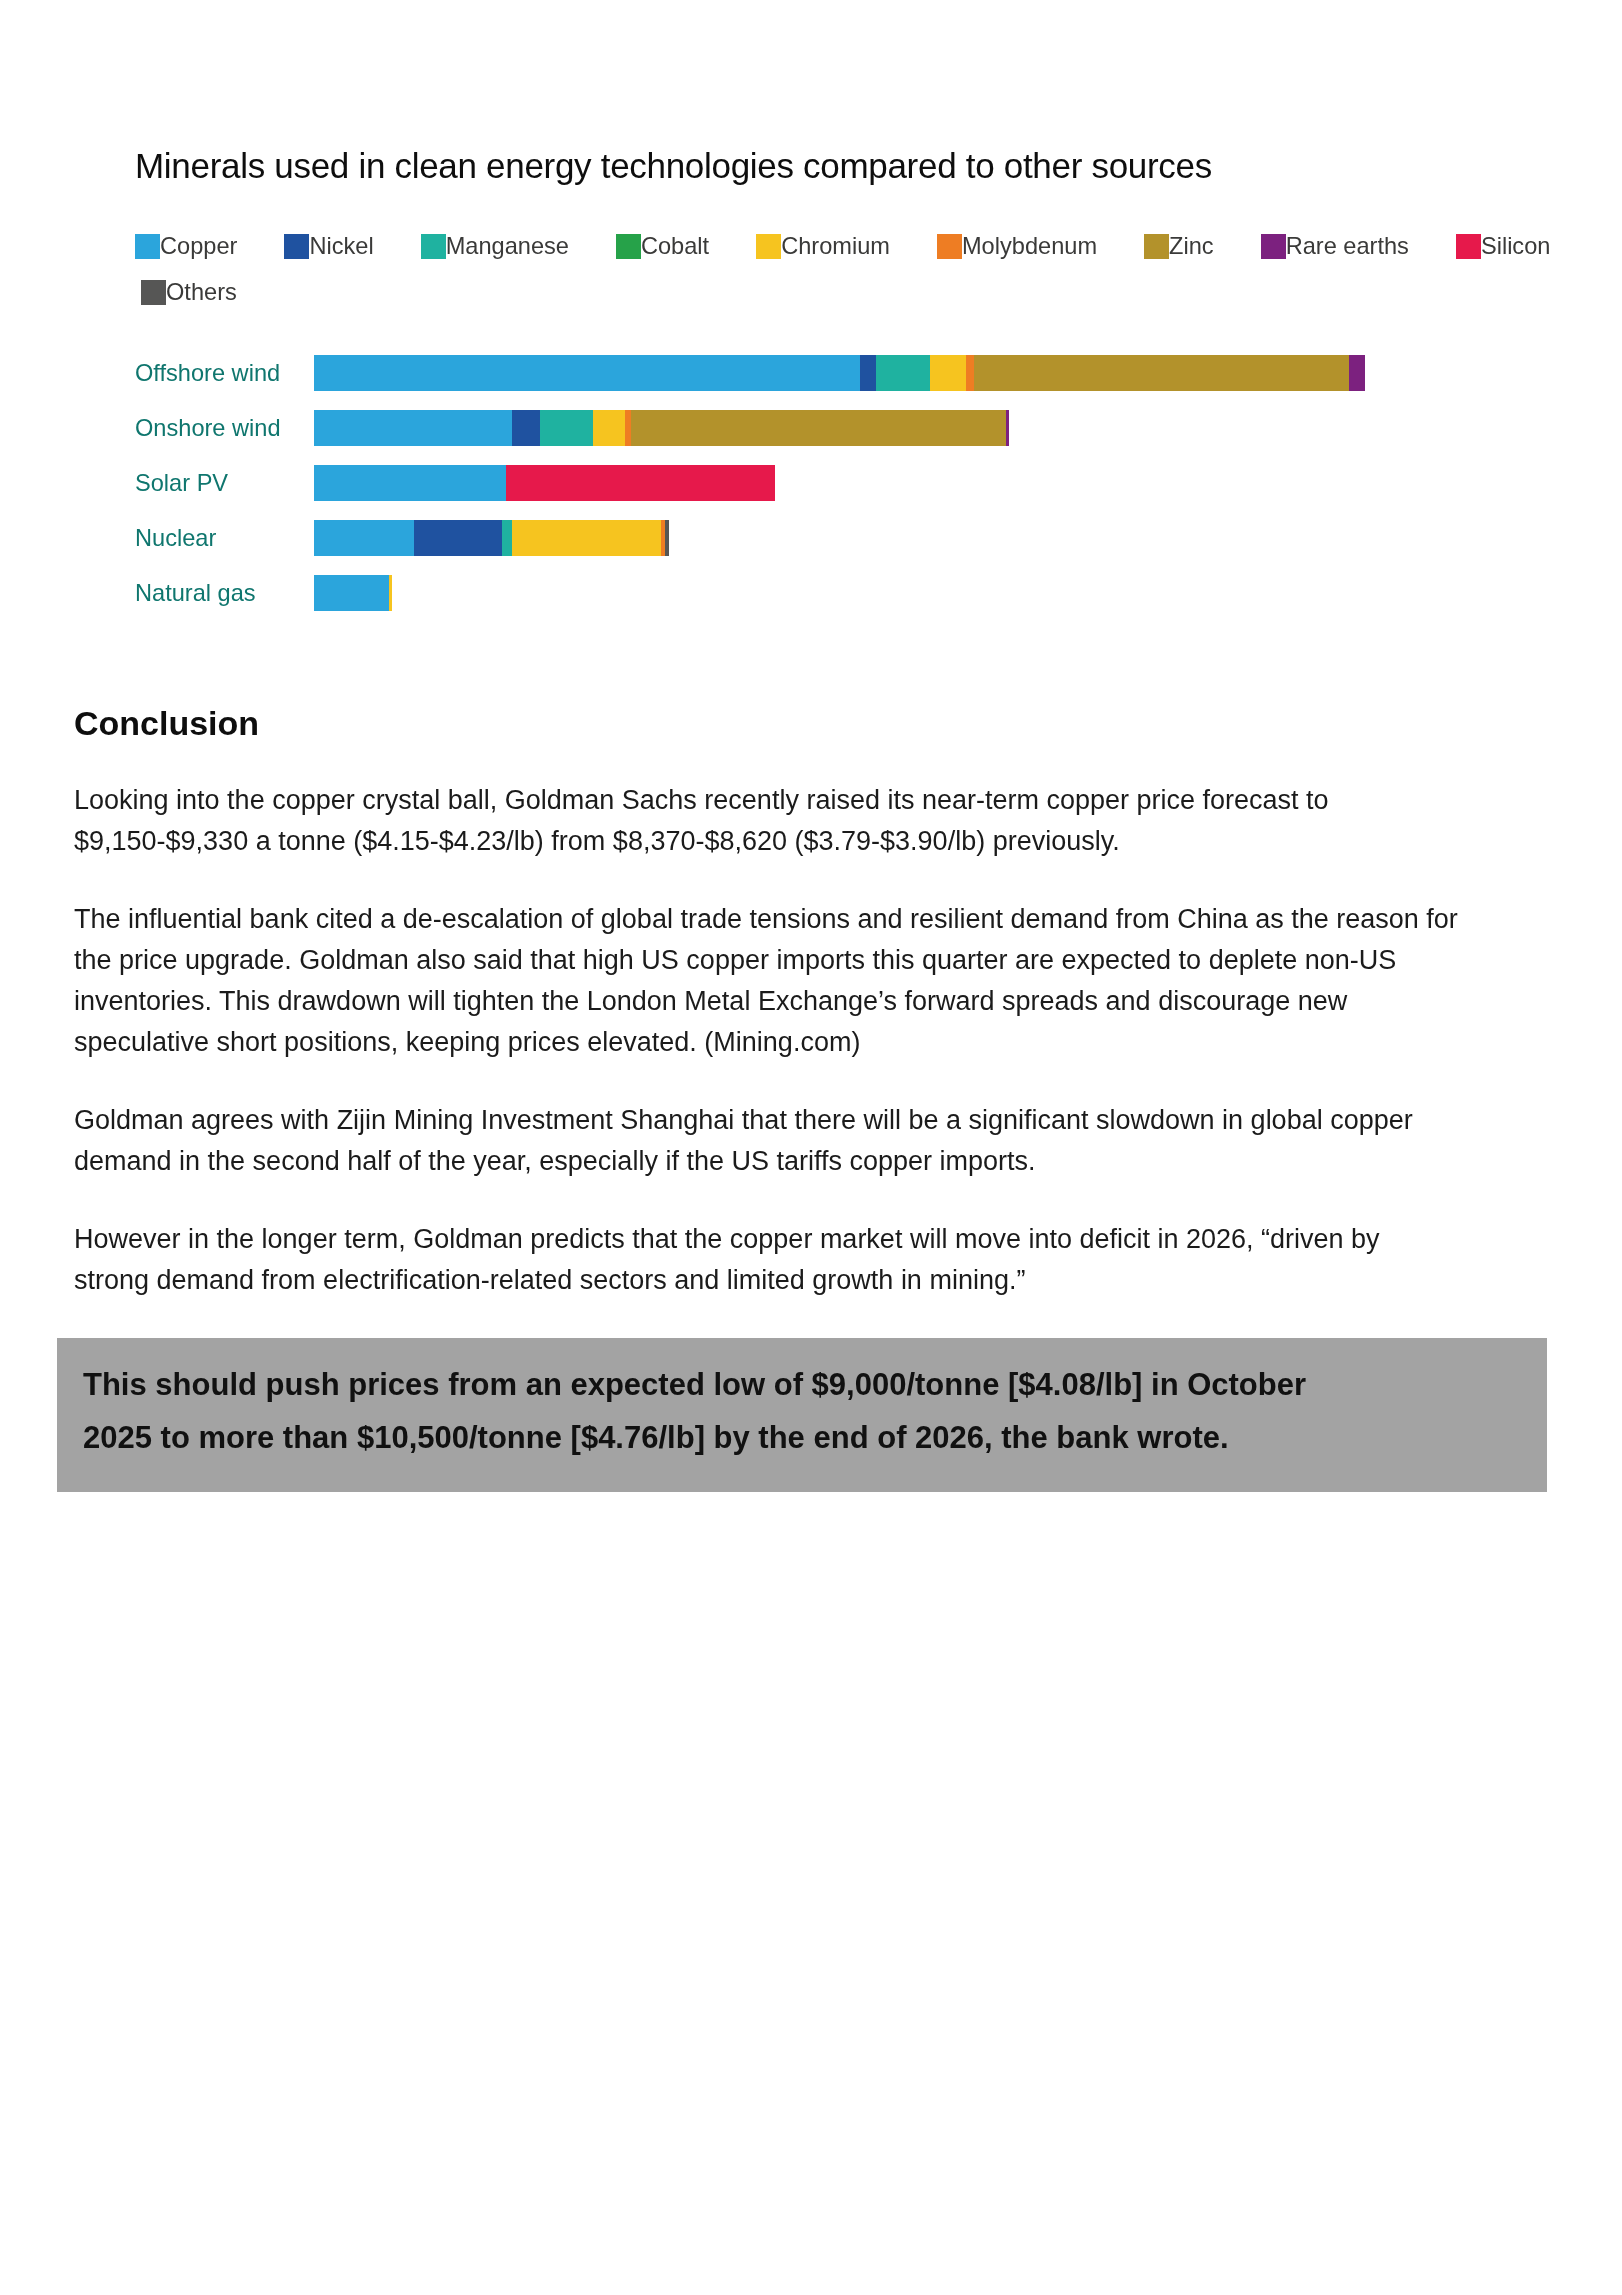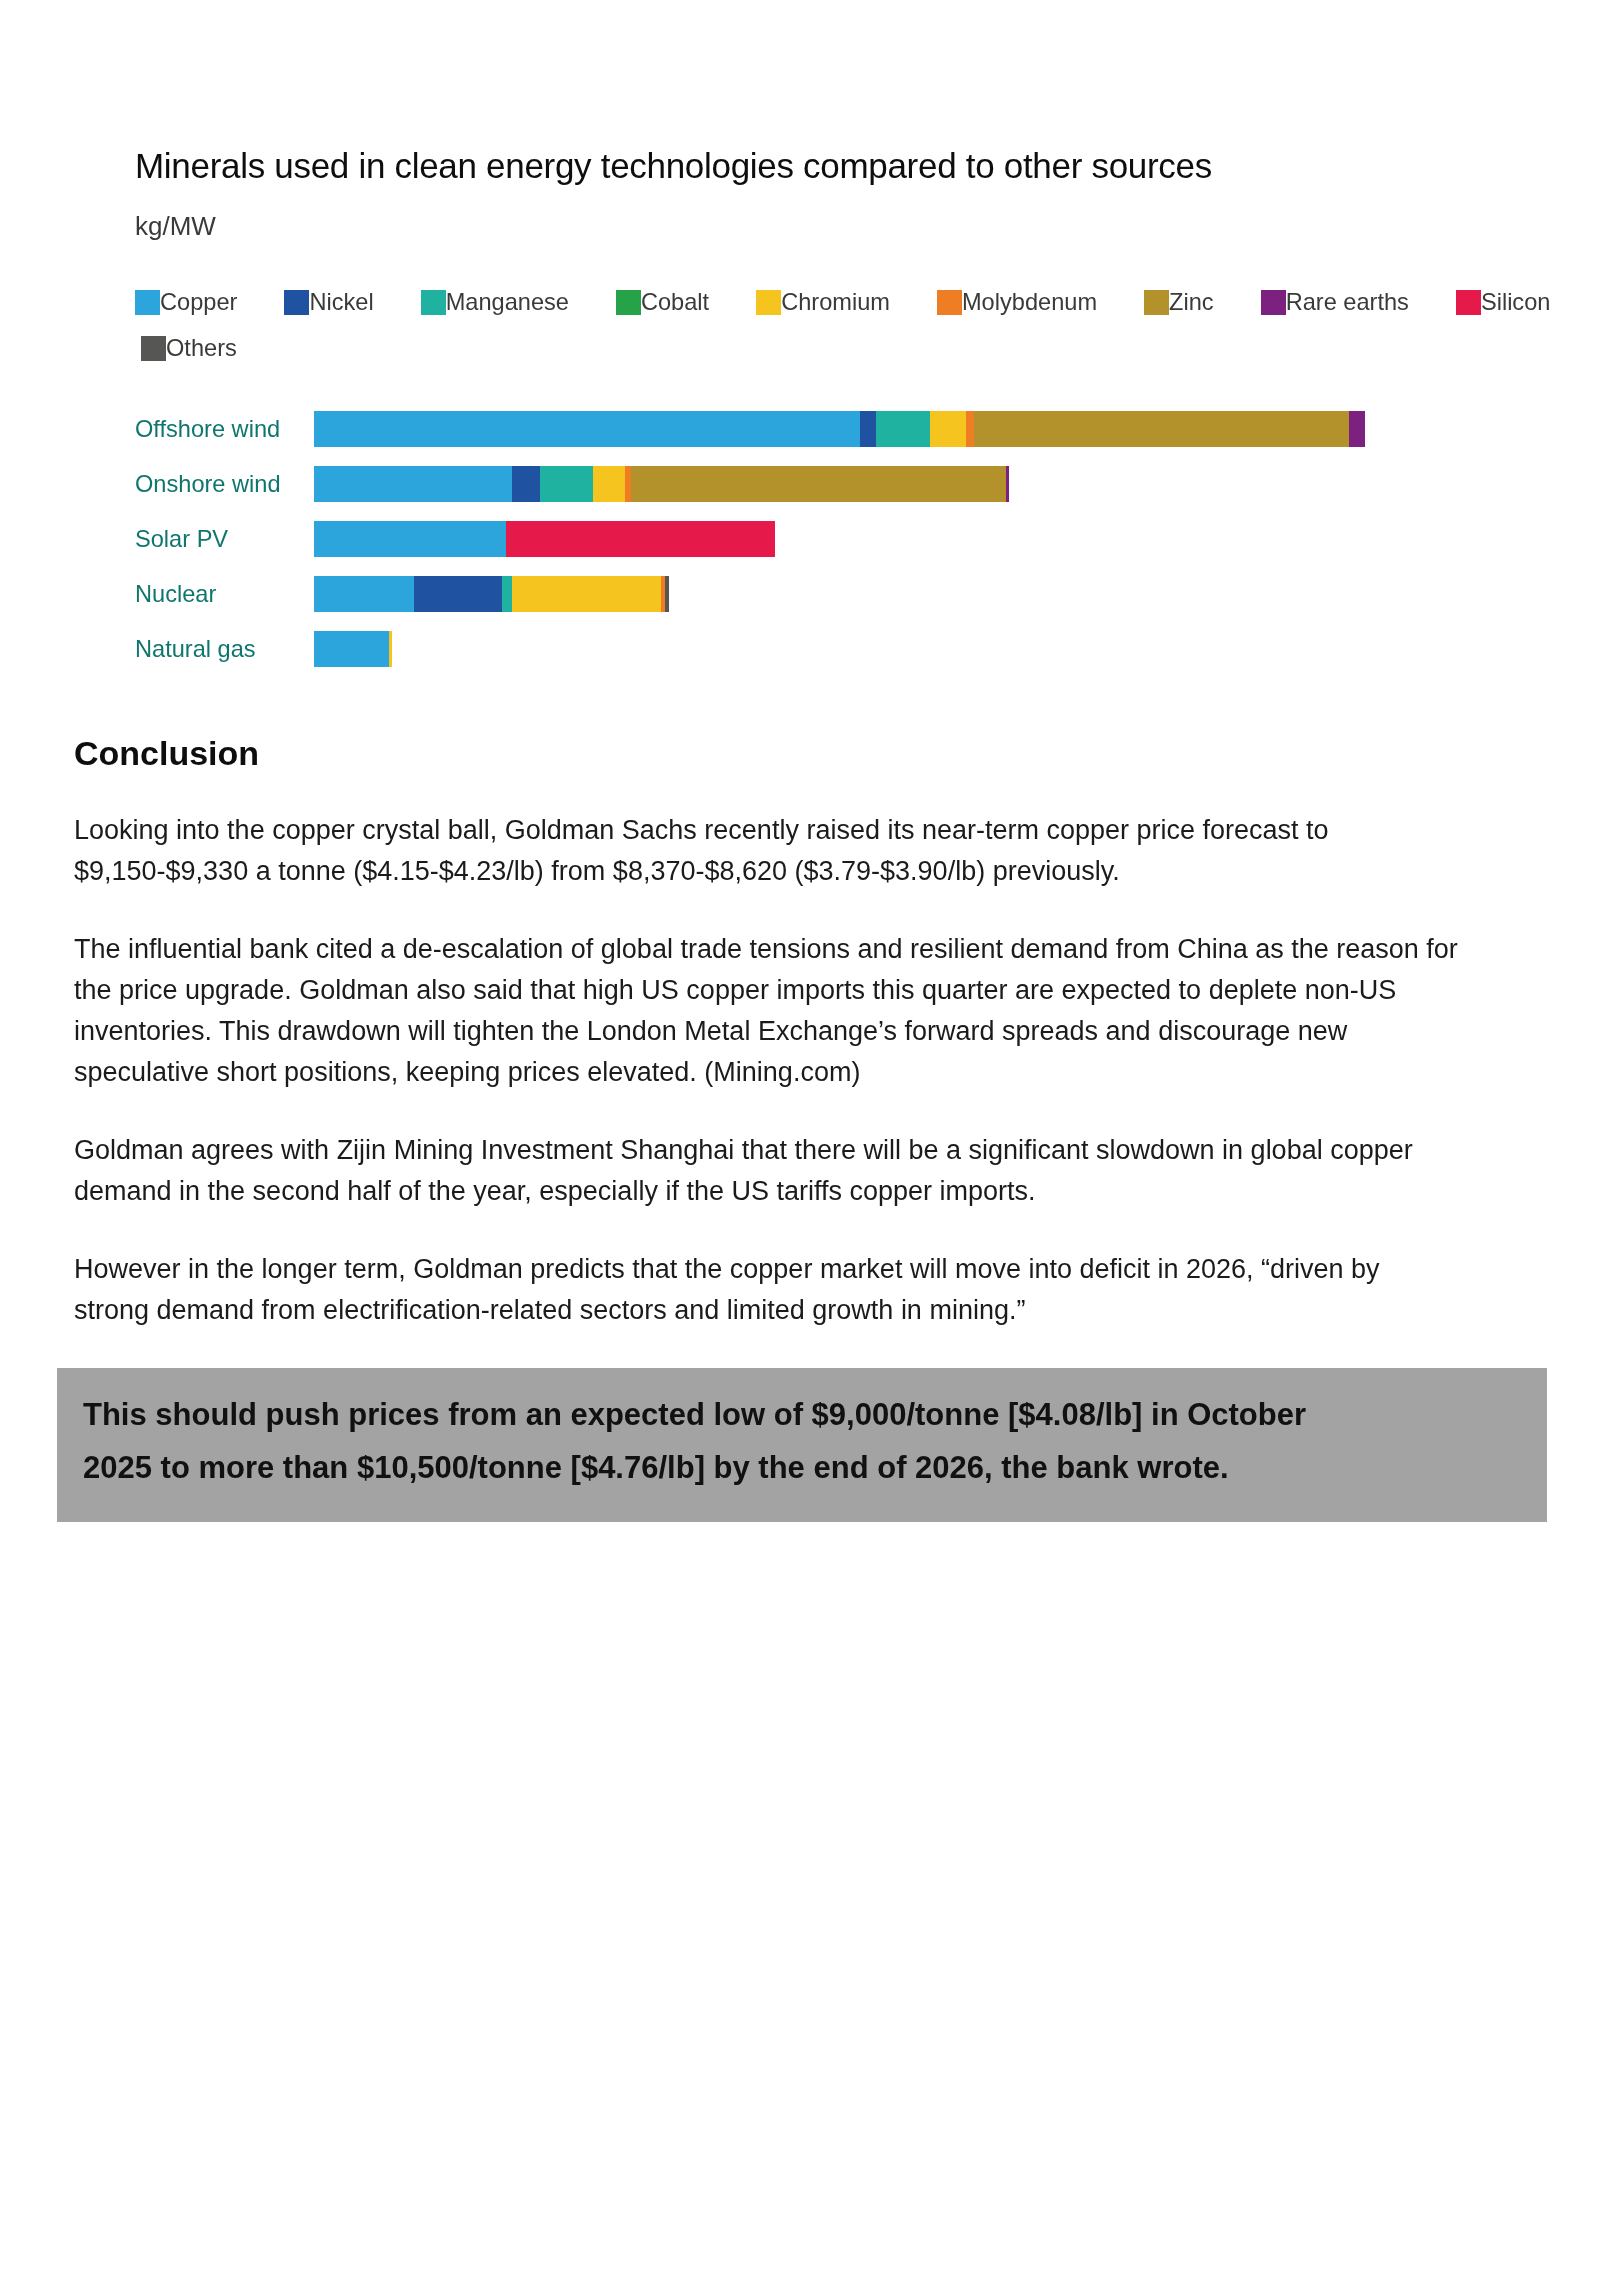--- a/index.html
+++ b/index.html
@@ -19,36 +19,35 @@
   .legend-row.second{margin-top:19.6px;padding-left:6px;}
   .legend-item{display:flex;align-items:center;gap:0;}
   .legend-swatch{width:25px;height:25px;flex:0 0 auto;}
   .legend-label{font-size:23.6px;color:#3a3a39;white-space:nowrap;}
   .bars{margin-top:49px;}
   .bar-row{display:flex;align-items:center;height:36px;margin-bottom:19px;}
   .bar-label{width:179px;font-size:23.6px;color:#0f766e;flex:0 0 auto;}
   .bar-track{height:36px;display:flex;align-items:stretch;}
   .bar-seg{height:100%;}
   
-  .content{margin:67px 115px 0 74px;}
+  .content{margin:93px 115px 0 74px;}
   .content-heading{font-size:34px;font-weight:bold;color:#0e0e0e;margin:0 0 0 0;}
   .para{font-size:27px;line-height:1.52;color:#1b1b1b;margin-top:37px;max-width:1387px;}
   .highlight{
     margin:37px -39px 0 -17px;background:#a3a3a3;padding:19.6px 26px 27.5px 26px;
   }
   .highlight p{
     margin:0;font-size:31px;font-weight:bold;line-height:1.72;color:#111111;max-width:1243px;
   }
 </style>
 </head>
 <body>
 
 <div class="figure">
   <div class="figure-title">Minerals used in clean energy technologies compared to other sources</div>
-  <div class="figure-unit">kg/MW</div>
   <div class="legend-row first" id="legend-row-1">
       <div class="legend-item">
         <span class="legend-swatch" style="background: rgb(43, 165, 220);"></span>
         <span class="legend-label">Copper</span>
       </div>
       <div class="legend-item">
         <span class="legend-swatch" style="background: rgb(31, 82, 160);"></span>
         <span class="legend-label">Nickel</span>
       </div>
       <div class="legend-item">

